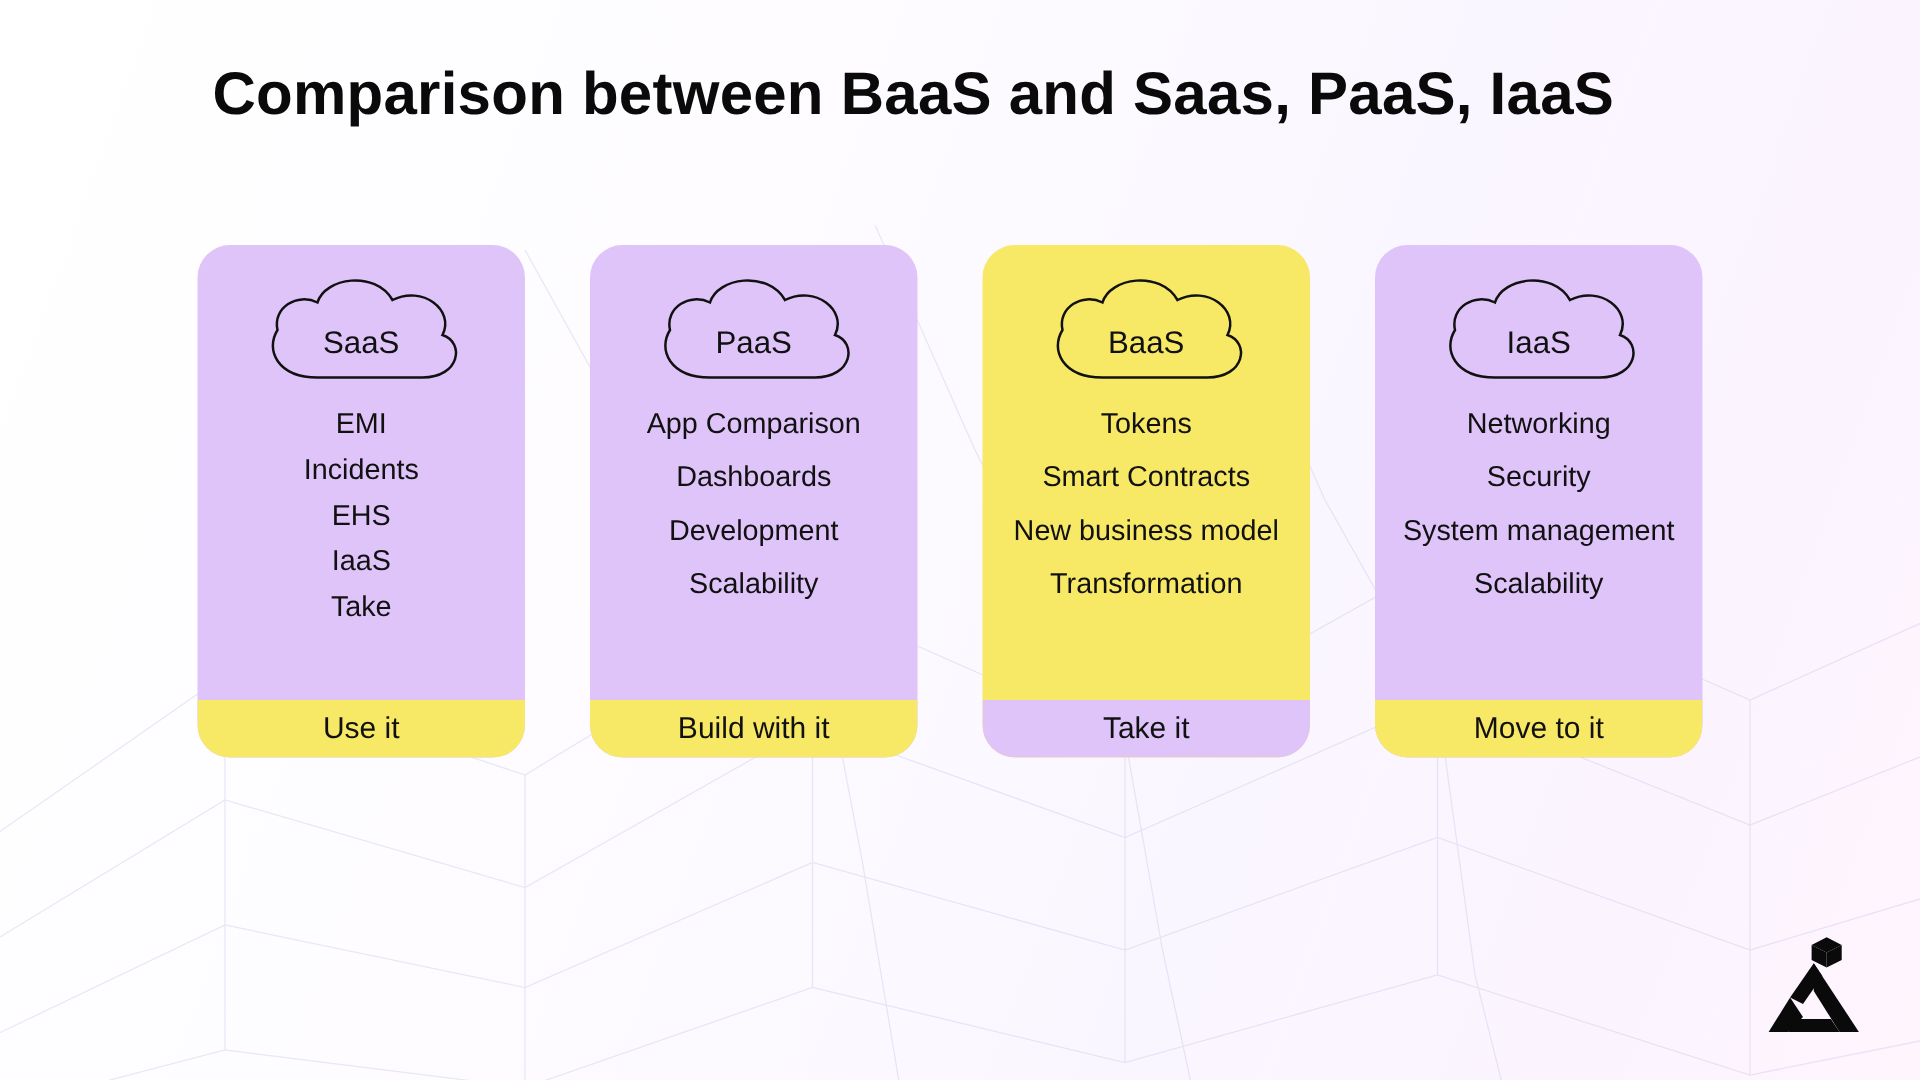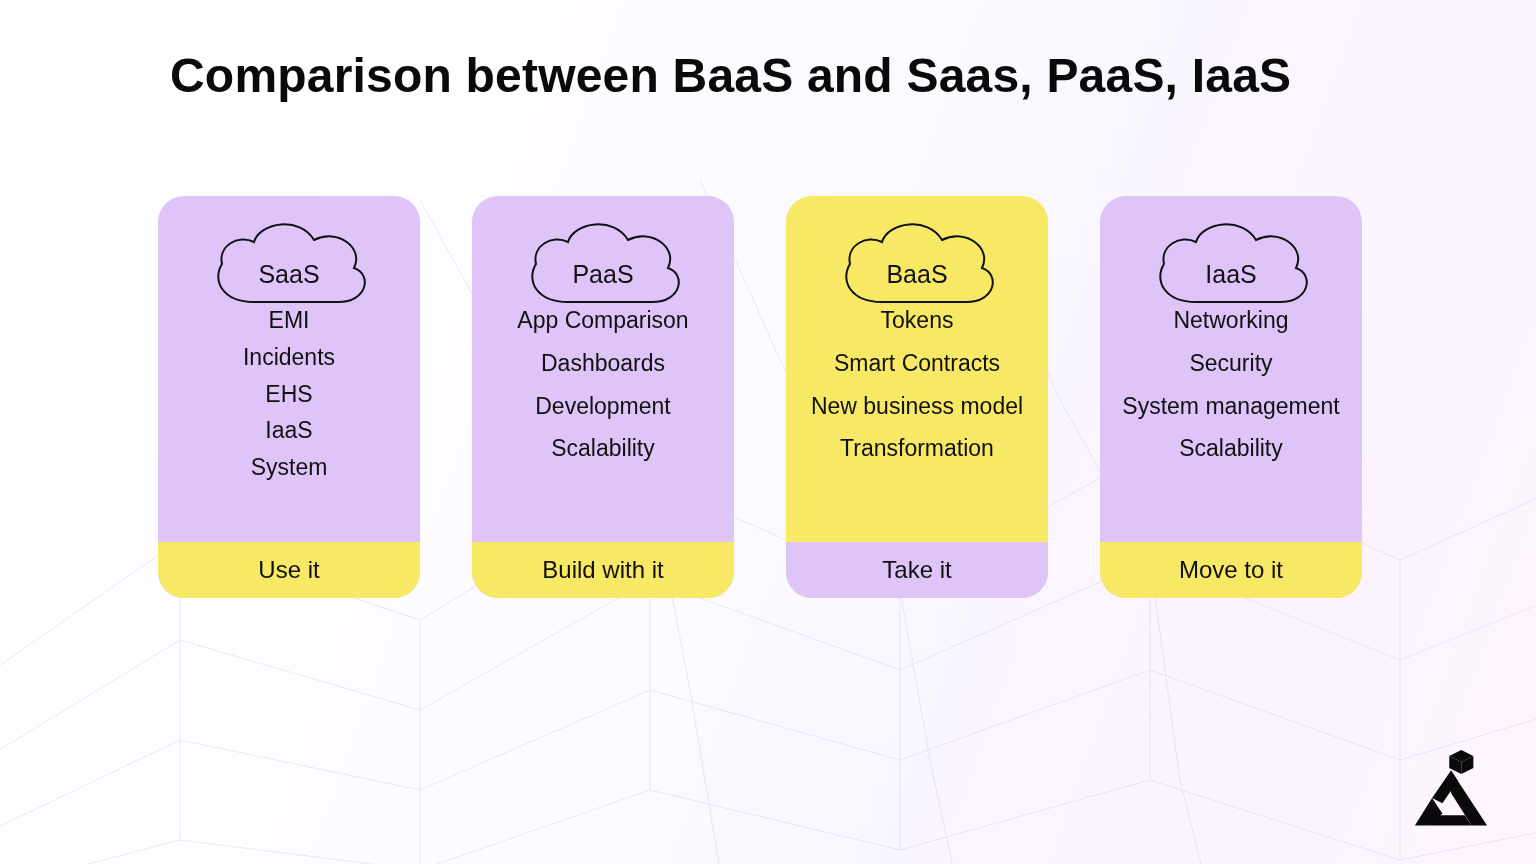--- a/index.html
+++ b/index.html
@@ -77,41 +77,42 @@
     left: 0;
     right: 0;
     top: 46px;
     text-align: center;
     font-size: 25px;
     font-weight: 400;
     color: #111;
   }
 
   .items {
+    margin-top: 18px;
     display: flex;
     flex-direction: column;
     align-items: center;
     gap: 14px;
     flex: 1;
     padding: 0 14px 14px 14px;
     text-align: right;
     min-height: 222px;
   }
 
   .items span {
     font-size: 23px;
     line-height: 1.25;
     color: #111;
   }
 
   .card.dense .items { gap: 8px; }
 
   .footer {
     width: 100%;
-    height: 56px;
+    height: 46px;
     display: flex;
     align-items: center;
     justify-content: center;
     font-size: 24px;
     color: #111;
   }
 
   .footer.yellow { background: #f7e866; }
   .footer.purple { background: #dfc4f9; }
 
@@ -155,21 +156,21 @@
       <svg class="cloud-svg" viewBox="0 0 170 92">
         <path d="M50 88 C18 88 8 66 18 50 C14 32 34 20 50 28 C56 8 96 2 110 26 C134 14 160 34 150 54 C168 60 164 88 134 88 Z" fill="none" stroke="#111" stroke-width="2"></path>
       </svg>
       <div class="cloud-label">SaaS</div>
     </div>
     <div class="items">
       <span>EMI</span>
       <span>Incidents</span>
       <span>EHS</span>
       <span>IaaS</span>
-      <span>System</span>
+      <span>Take</span>
     </div>
     <div class="footer yellow">Use it</div>
   </div>
 
   <div class="card purple">
     <div class="cloud-wrap">
       <svg class="cloud-svg" viewBox="0 0 170 92">
         <path d="M50 88 C18 88 8 66 18 50 C14 32 34 20 50 28 C56 8 96 2 110 26 C134 14 160 34 150 54 C168 60 164 88 134 88 Z" fill="none" stroke="#111" stroke-width="2"></path>
       </svg>
       <div class="cloud-label">PaaS</div>

